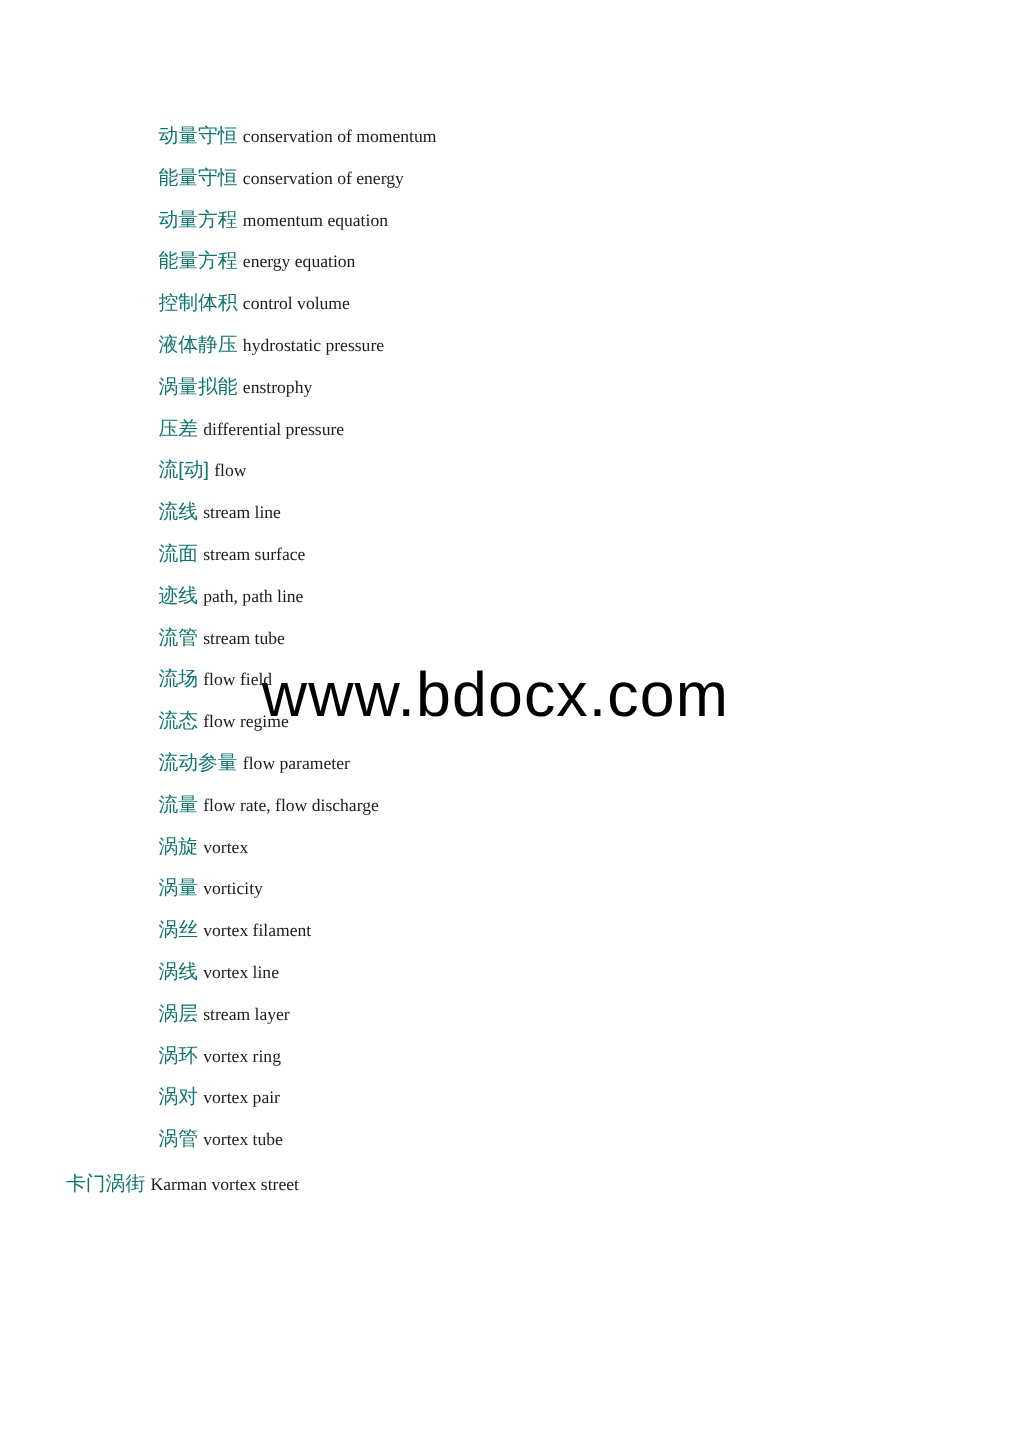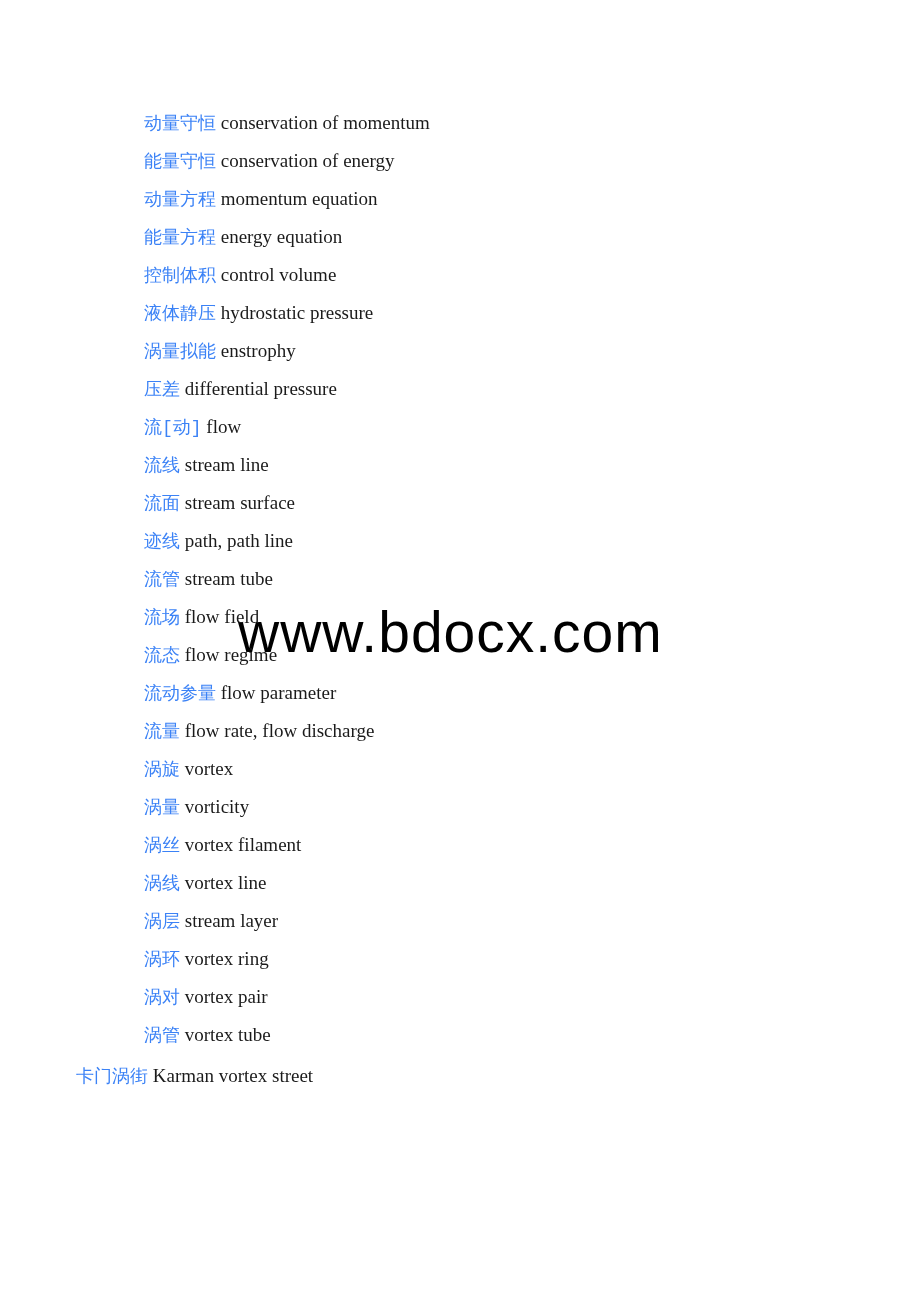--- a/index.html
+++ b/index.html
@@ -39,31 +39,31 @@
     margin: 0;
     padding: 0 0 0 144px;
     height: 38px;
     line-height: 38px;
     white-space: nowrap;
     color: #1b1b1b;
     font-family: "Liberation Serif", "DejaVu Serif", serif;
     font-size: 19px;
   }
   .entry .zh {
-    font-family: Liberation Mono, monospace;
+    font-family: Liberation Sans, sans-serif;
     font-size: 18px;
-    color: #3b82f6;
+    color: #0f766e;
   }
   .entry .en {
     font-family: "Liberation Serif", "DejaVu Serif", serif;
-    font-size: 19px;
+    font-size: 16px;
     color: #1b1b1b;
   }
   .entry.last {
-    padding-left: 76px;
+    padding-left: 60px;
     height: 40px;
     line-height: 44px;
   }
 </style>
 </head>
 <body>
 
 <div class="page">
 
   <div class="watermark">www.bdocx.com</div>

